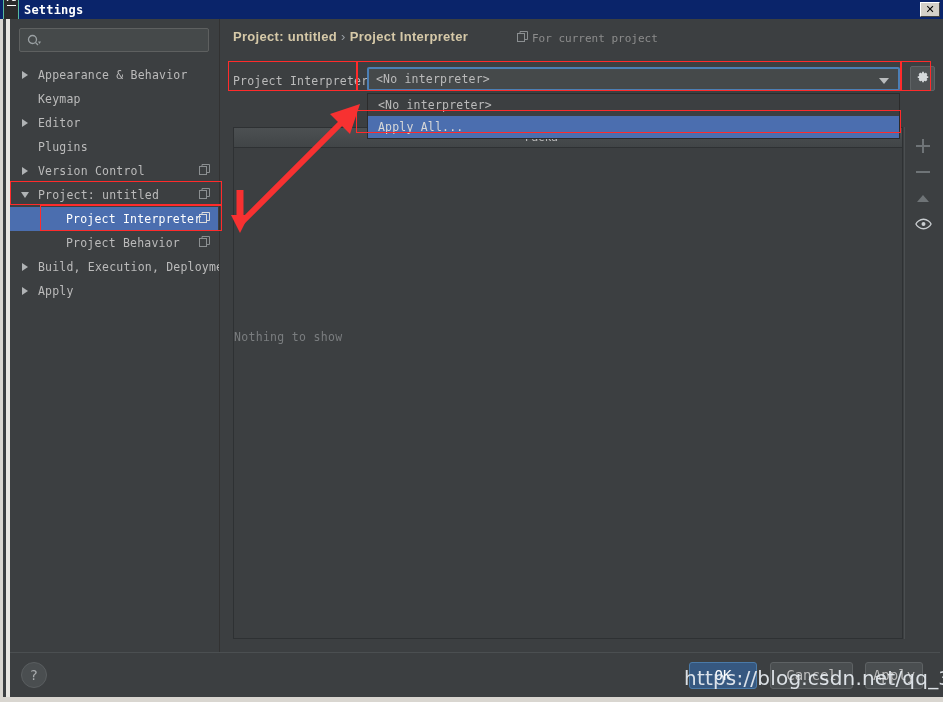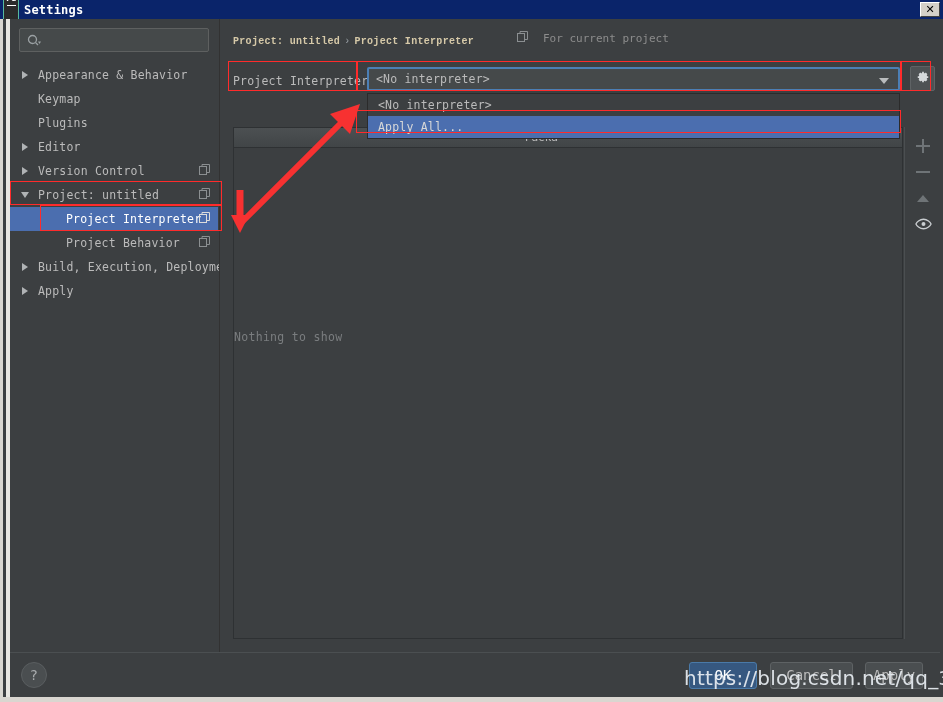--- a/index.html
+++ b/index.html
@@ -214,44 +214,44 @@
   }
   .divider-v {
     position: absolute;
     left: 213px; top: 0;
     width: 1px; height: 633px;
     background: #4b4f51;
   }
 
   .breadcrumb {
     position: absolute;
-    left: 13px; top: 17px;
+    left: 13px; top: 10px;
     color: #d6c9a8;
-    font-size: 10px;
-    font-family: Liberation Mono, monospace;
+    font-size: 13px;
+    font-family: Liberation Sans, sans-serif;
     font-weight: bold;
     letter-spacing: 0.3px;
     white-space: nowrap;
   }
   .breadcrumb .sep {
     color: #9aa0a6;
     font-weight: normal;
     margin: 0 4px;
   }
   .for-current {
     position: absolute;
     left: 297px; top: 12px;
     display: flex;
     align-items: center;
     color: #8c8c8c;
     font-size: 11px;
     font-family: "DejaVu Sans Mono", monospace;
     white-space: nowrap;
   }
-  .for-current .lbl { margin-left: 15px; }
+  .for-current .lbl { margin-left: 4px; }
 
   .interp-row {
     position: absolute;
     left: 0; top: 45px;
     width: 721px; height: 36px;
   }
   .interp-label {
     position: absolute;
     left: 13px; top: 10px;
     color: #bbbbbb;
@@ -518,29 +518,29 @@
             </span>
           <span class="tree-label">Appearance &amp; Behavior</span>
         </div>
 
         <div class="tree-row level1">
           <span class="tw"></span>
           <span class="tree-label">Keymap</span>
         </div>
 
         <div class="tree-row level1">
-          <span class="tw"></span>
-          <span class="tree-label">Plugins</span>
-        </div>
-
-        <div class="tree-row level1">
           <span class="tw">
               <span class="arrow-right"></span>
             </span>
           <span class="tree-label">Editor</span>
+        </div>
+
+        <div class="tree-row level1">
+          <span class="tw"></span>
+          <span class="tree-label">Plugins</span>
         </div>
 
         <div class="tree-row level1">
           <span class="tw">
               <span class="arrow-right"></span>
             </span>
           <span class="tree-label">Version Control</span>
           <span class="proj-icon">
             <svg width="11" height="11" viewBox="0 0 11 11">
               <rect x="0.5" y="2.5" width="7" height="8" fill="none" stroke="#8b8f91" stroke-width="1"></rect>

